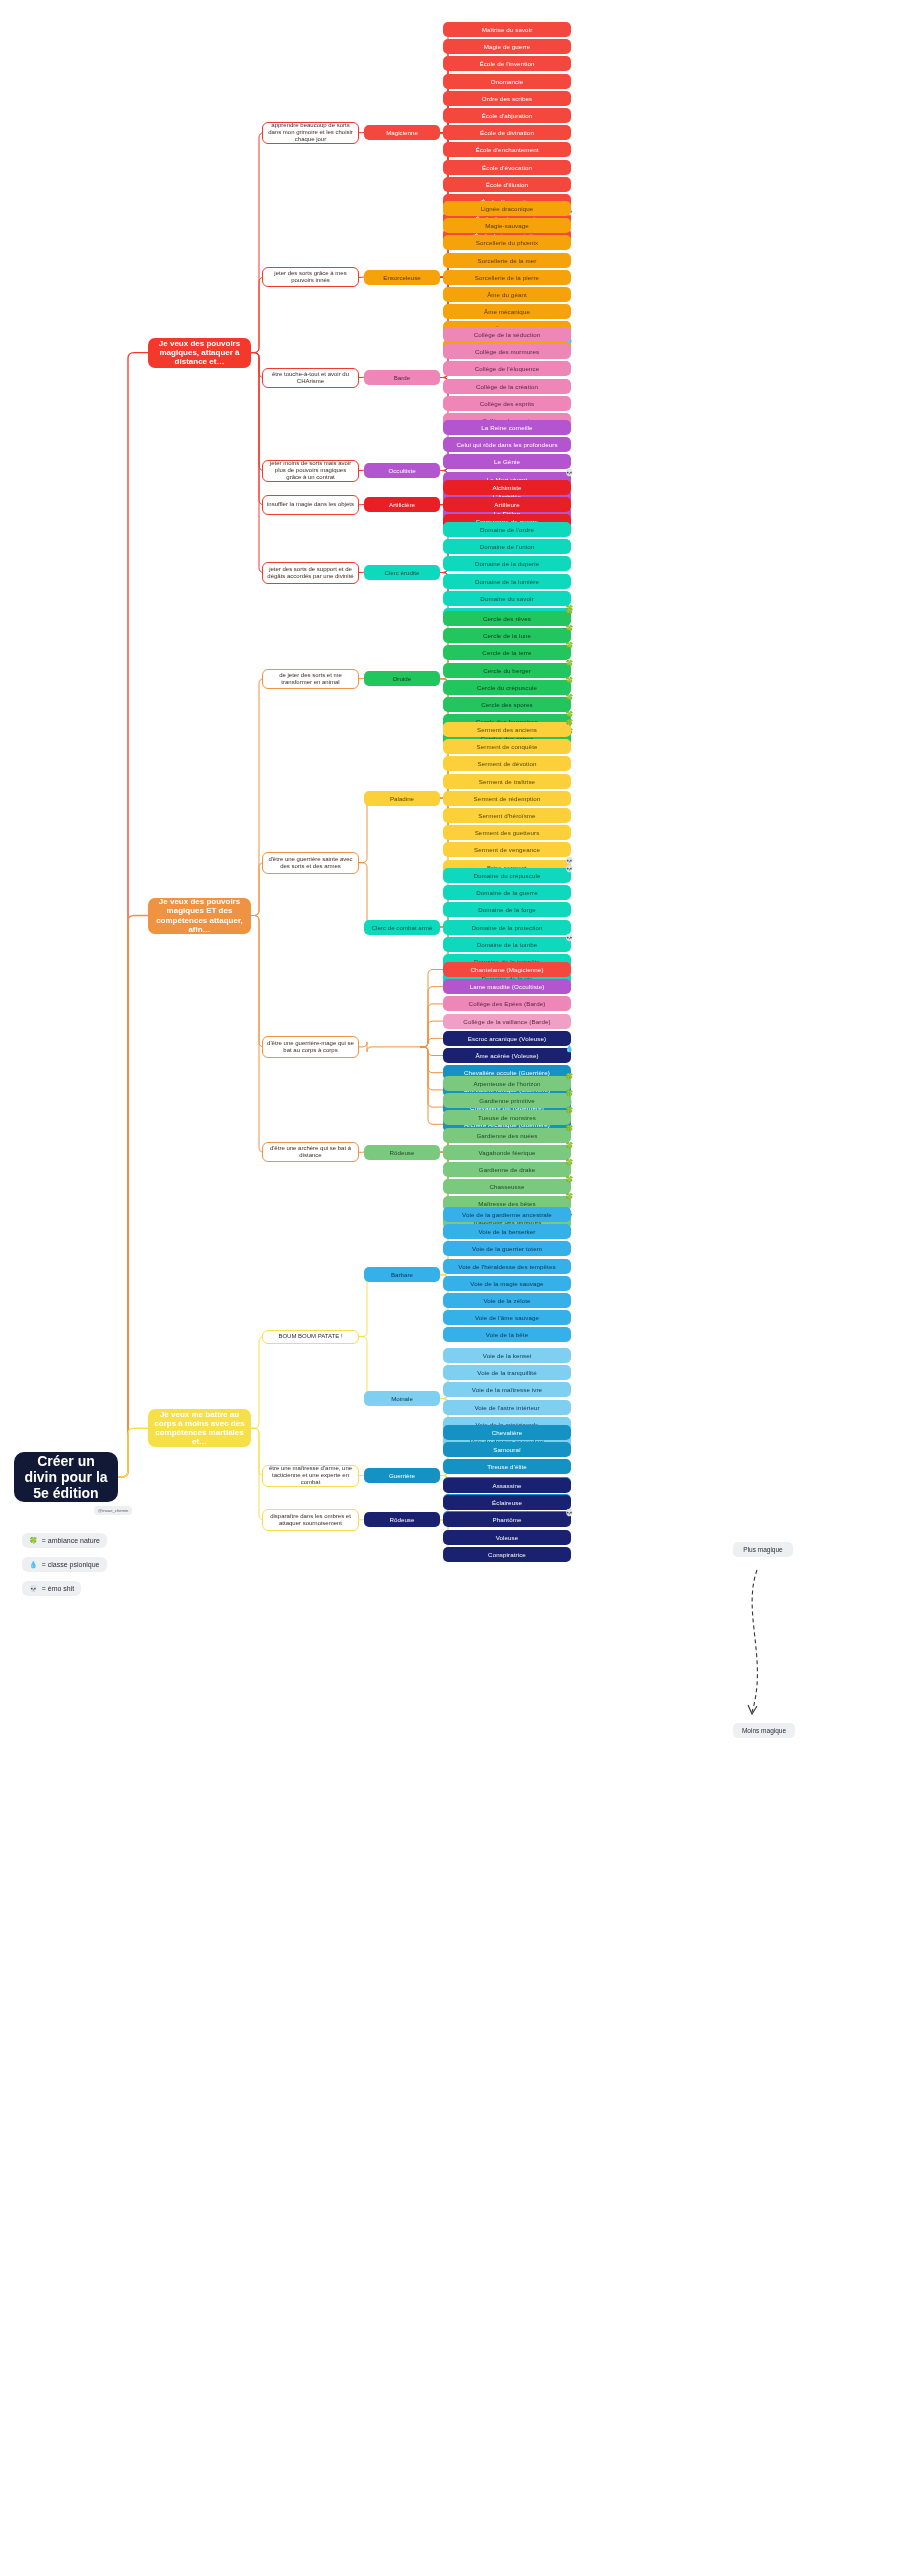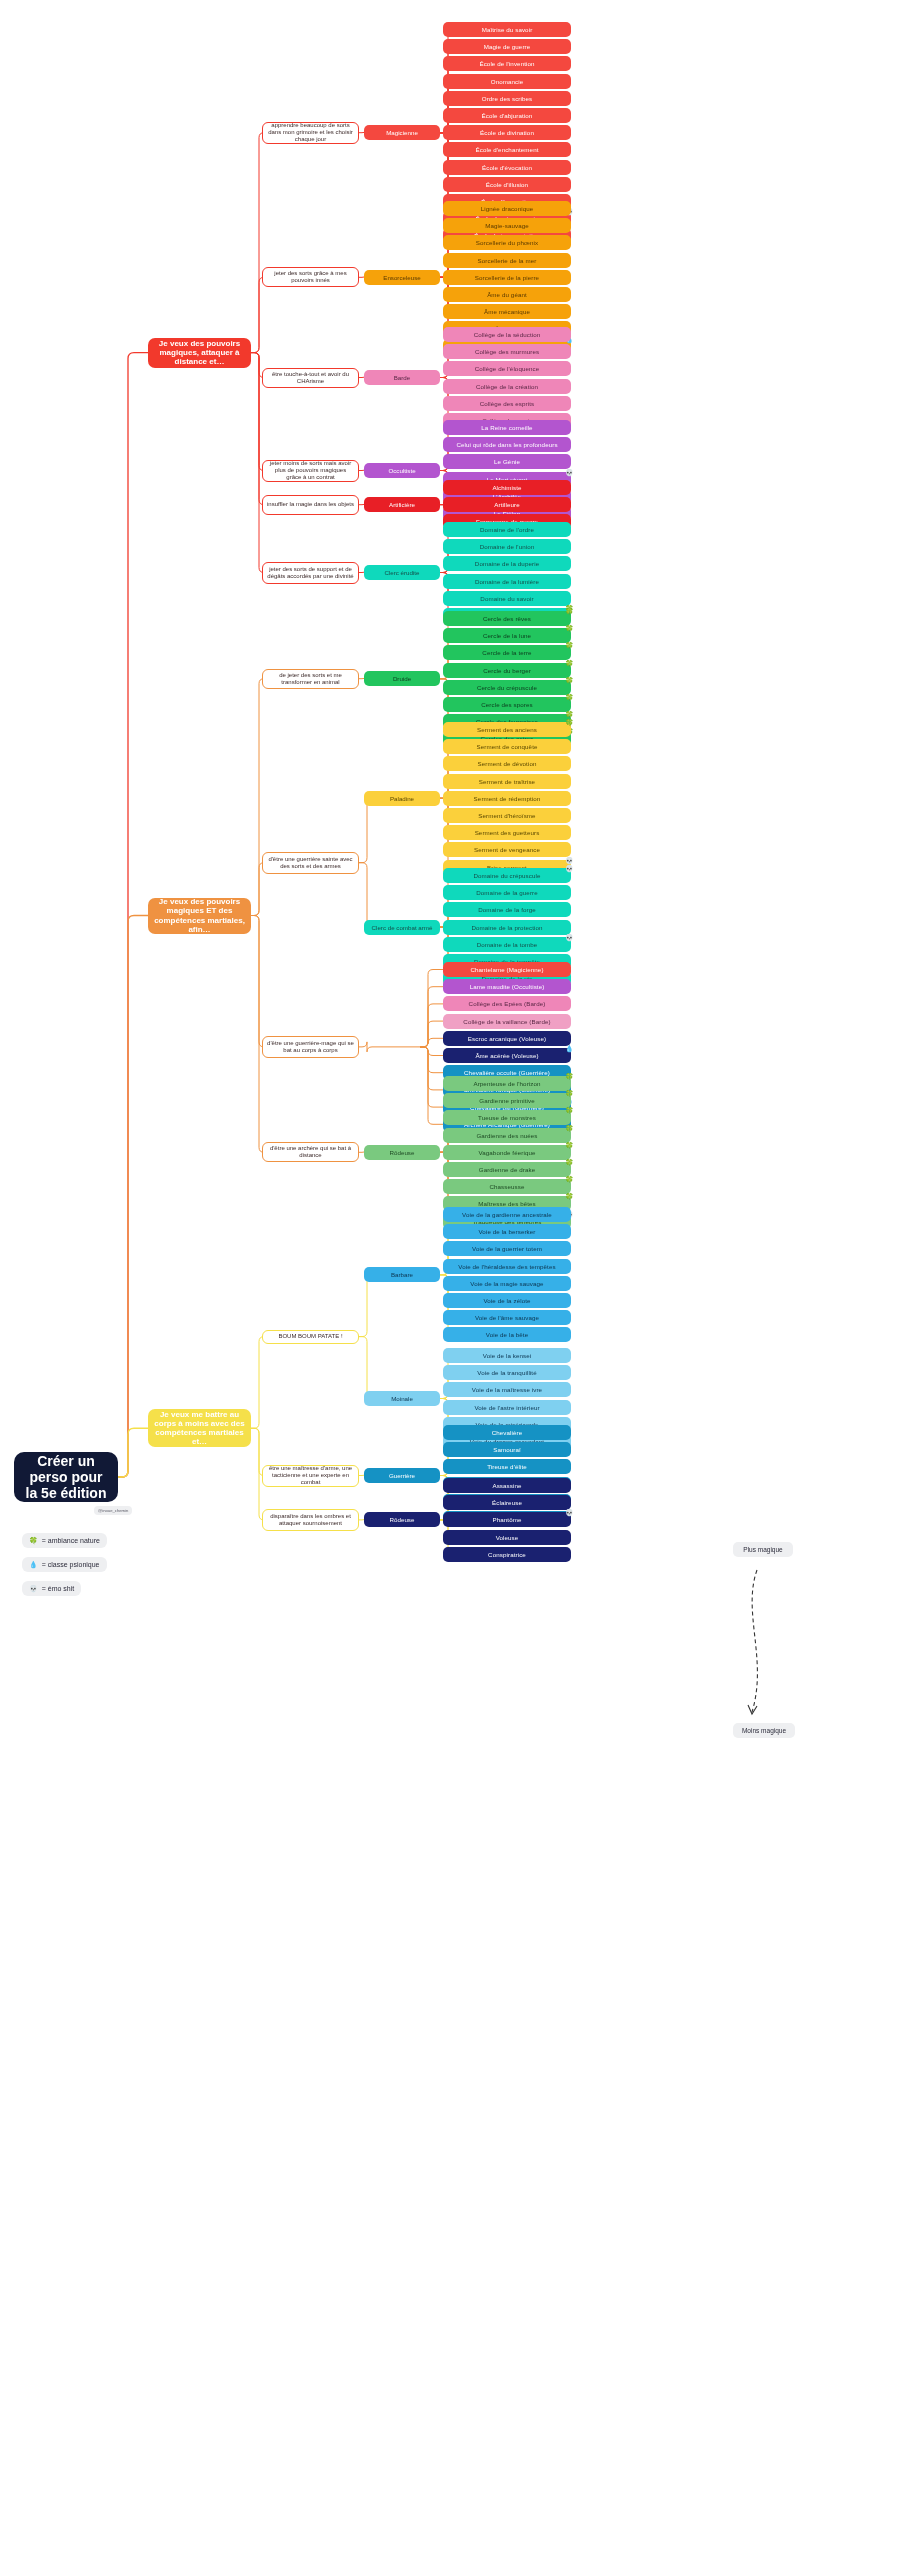--- a/index.html
+++ b/index.html
@@ -328,23 +328,23 @@
       <div class="node desc" style="left: 262px; top: 494.7px; width: 97px; height: 20px; border-color: rgb(242, 57, 44);">insuffler la magie dans les objets</div>
       <div class="node desc" style="left: 262px; top: 561.5px; width: 97px; height: 22px; border-color: rgb(242, 57, 44);">jeter des sorts de support et de dégâts accordés par une divinité</div>
       <div class="node desc" style="left: 262px; top: 668.7px; width: 97px; height: 20px; border-color: rgb(239, 146, 65);">de jeter des sorts et me transformer en animal</div>
       <div class="node desc" style="left: 262px; top: 851.7px; width: 97px; height: 22px; border-color: rgb(239, 146, 65);">d'être une guerrière sainte avec des sorts et des armes</div>
       <div class="node desc" style="left: 262px; top: 1035.9px; width: 97px; height: 22px; border-color: rgb(239, 146, 65);">d'être une guerrière-mage qui se bat au corps à corps</div>
       <div class="node desc" style="left: 262px; top: 1142.3px; width: 97px; height: 20px; border-color: rgb(239, 146, 65);">d'être une archère qui se bat à distance</div>
       <div class="node desc" style="left: 262px; top: 1329.6px; width: 97px; height: 14px; border-color: rgb(245, 224, 74);">BOUM BOUM PATATE !</div>
       <div class="node desc" style="left: 262px; top: 1464.5px; width: 97px; height: 22px; border-color: rgb(245, 224, 74);">être une maîtresse d'arme, une tacticienne et une experte en combat</div>
       <div class="node desc" style="left: 262px; top: 1508.9px; width: 97px; height: 22px; border-color: rgb(245, 224, 74);">disparaître dans les ombres et attaquer sournoisement</div>
       <div class="node branch" style="left: 148px; top: 337.6px; width: 103px; height: 30px; background: rgb(242, 57, 44); color: rgb(255, 255, 255);">Je veux des pouvoirs magiques, attaquer à distance et…</div>
-      <div class="node branch" style="left: 148px; top: 897.5px; width: 103px; height: 36px; background: rgb(239, 146, 65); color: rgb(255, 255, 255);">Je veux des pouvoirs magiques ET des compétences martiales, afin…</div>
+      <div class="node branch" style="left: 148px; top: 897.5px; width: 103px; height: 36px; background: rgb(239, 146, 65); color: rgb(255, 255, 255);">Je veux des pouvoirs magiques ET des compétences attaquer, afin…</div>
       <div class="node branch" style="left: 148px; top: 1409.25px; width: 103px; height: 38px; background: rgb(245, 224, 74); color: rgb(255, 255, 255);">Je veux me battre au corps à moins avec des compétences martiales et…</div>
-      <div class="node root" style="left: 14px; top: 1452px; width: 104px; height: 50px;">Créer un perso pour la 5e édition</div>
+      <div class="node root" style="left: 14px; top: 1452px; width: 104px; height: 50px;">Créer un divin pour la 5e édition</div>
       <div class="credit" style="left: 94px; top: 1506px;">@inoue_chemin</div>
       <div class="legend" style="left: 22px; top: 1533px;">
         <span class="emoji" style="position: static;">🍀</span>
         <span>= ambiance nature</span>
       </div>
       <div class="legend" style="left: 22px; top: 1557px;">
         <span class="emoji" style="position: static;">💧</span>
         <span>= classe psionique</span>
       </div>
       <div class="legend" style="left: 22px; top: 1581px;">

